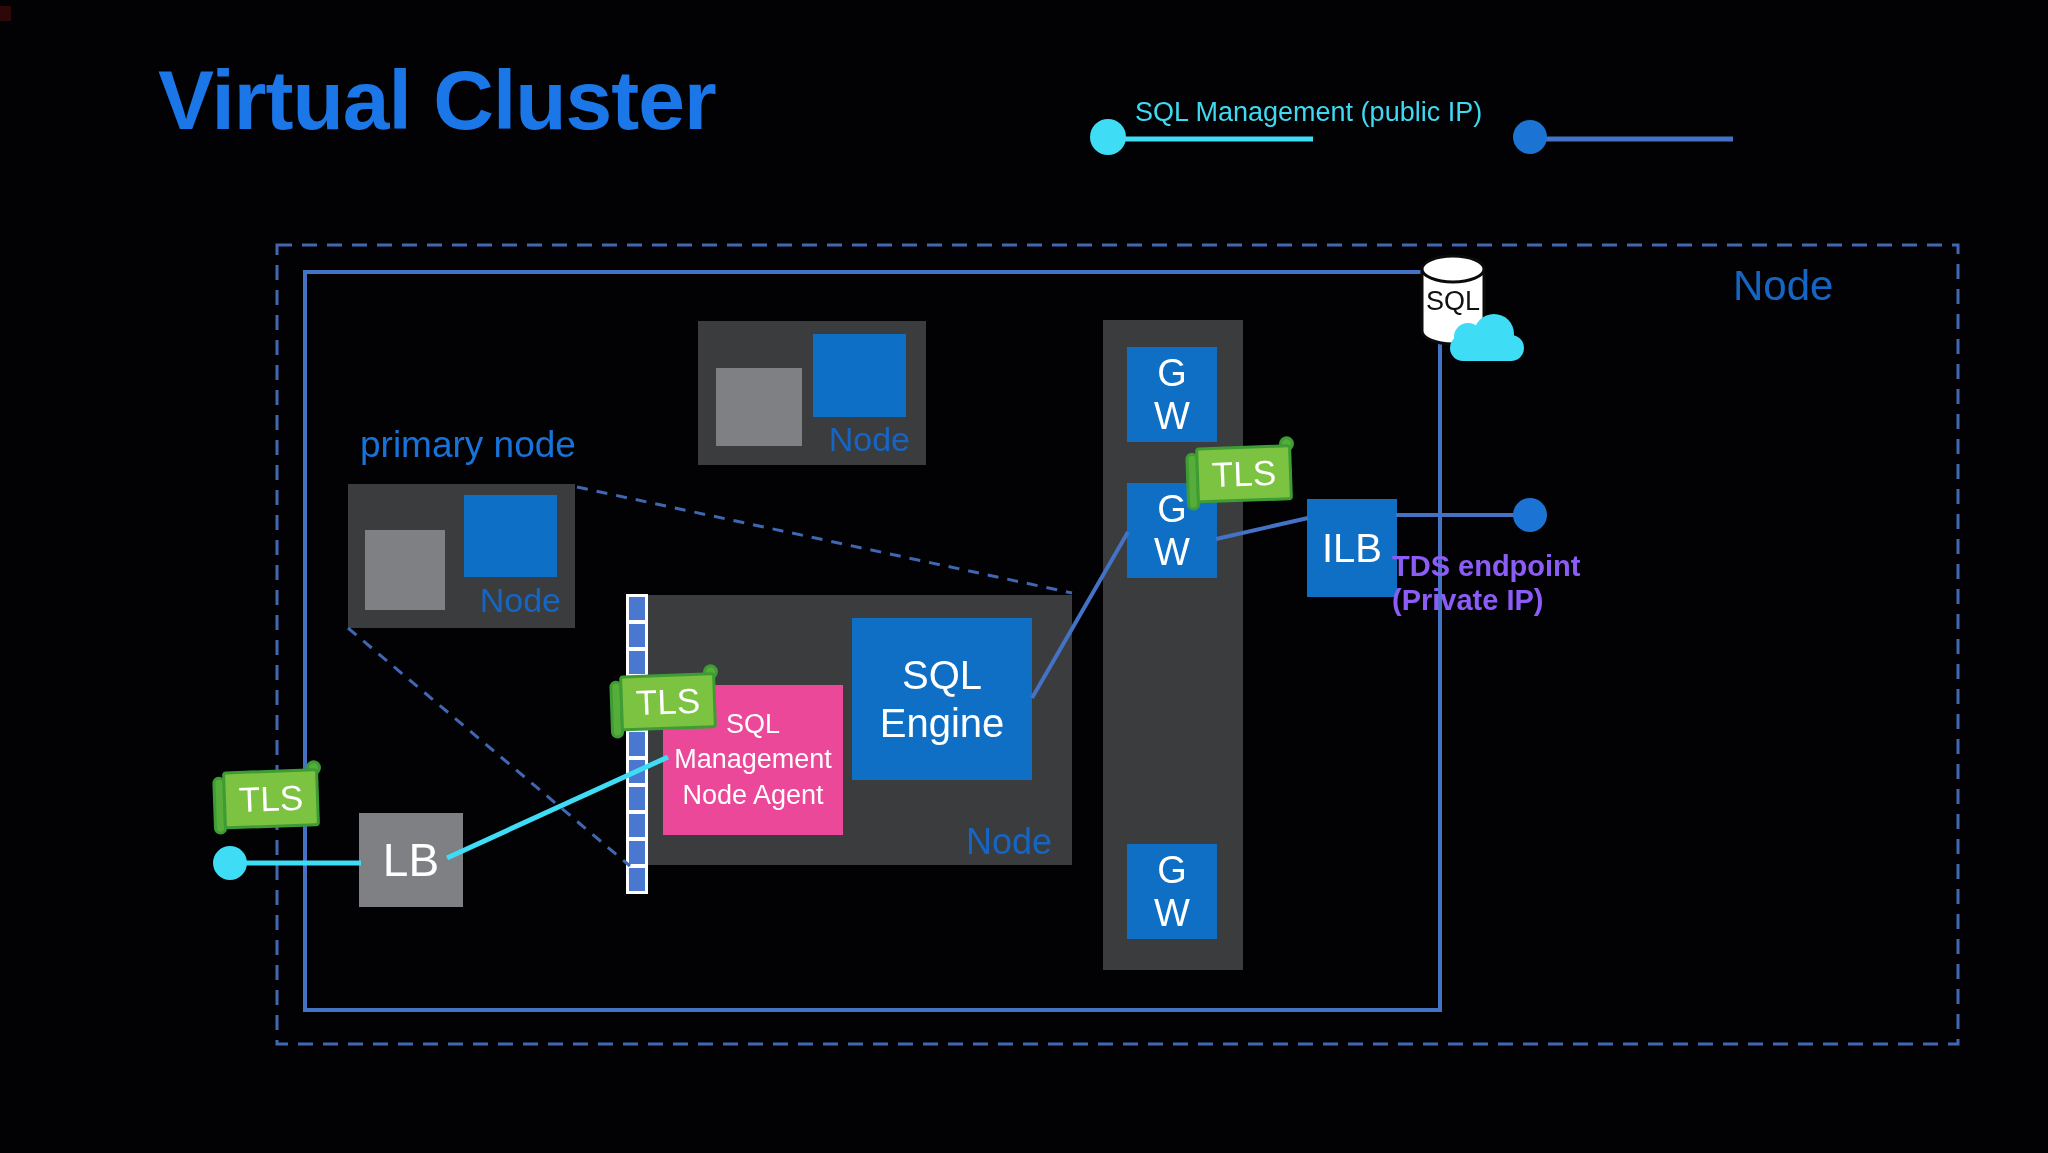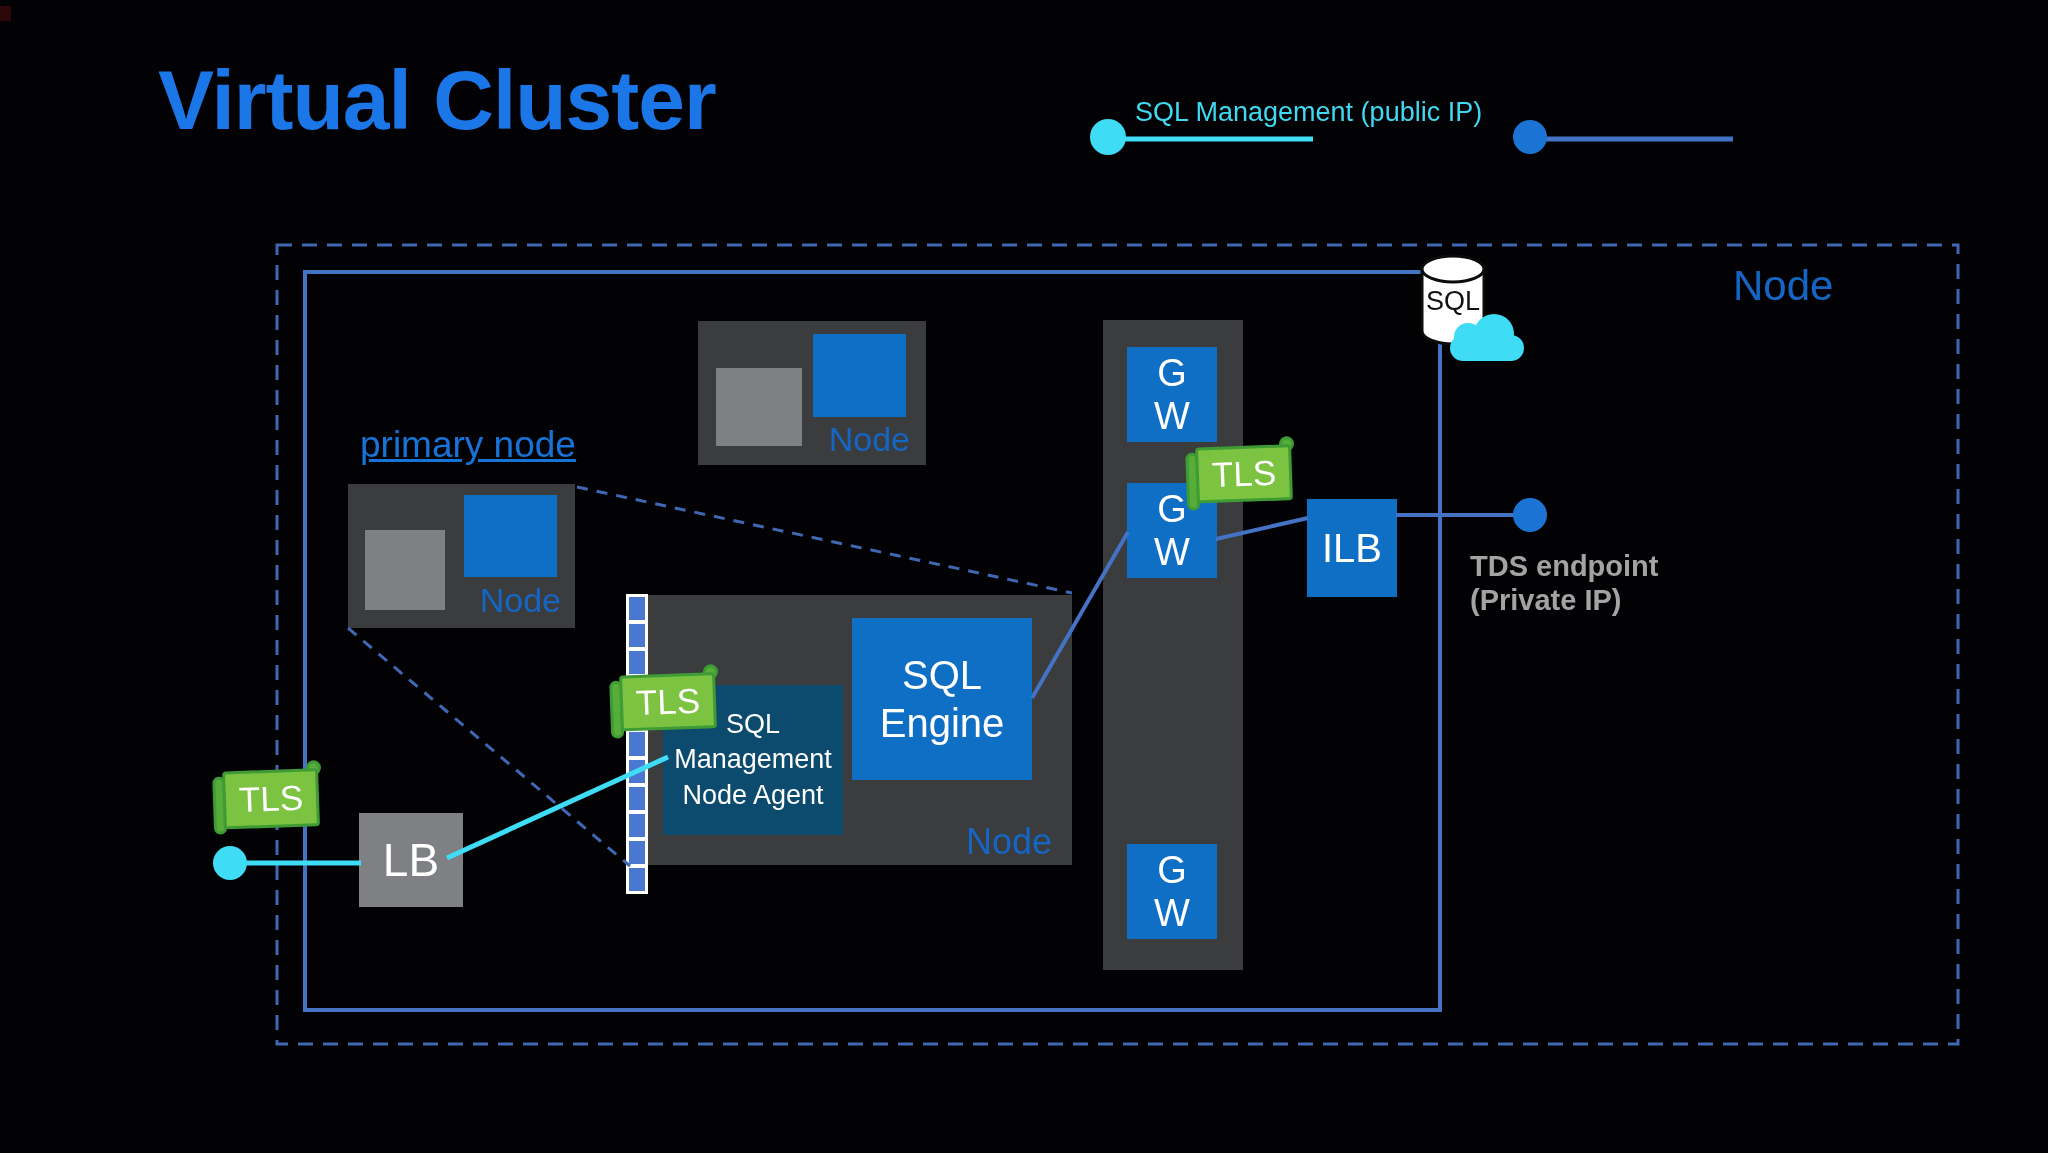--- a/index.html
+++ b/index.html
@@ -16,24 +16,24 @@
   .dot{border-radius:50%;}
   .dot.cyan{background:#3EDCF5;}
   .dot.blue{background:#1B74D4;}
   
   .panel{background:#3A3C3E;}
   .sq{position:absolute;}
   .sq.gray{background:#7E8083;}
   .sq.blue{background:#0E6FC6;}
   .node-caption{position:absolute;color:#1566C4;font-size:34px;}
   .vnet-label{left:1733px;top:262px;font-size:42px;color:#1566C4;}
-  .primary-caption{left:360px;top:424px;font-size:37px;color:#1873D8;text-decoration:underline;}
+  .primary-caption{left:360px;top:424px;font-size:37px;color:#1873D8;}
   
   .bluebox{background:#0F6FC5;color:#fff;display:flex;align-items:center;justify-content:center;text-align:center;}
-  .graybox{background:#0c4a6e;color:#fff;display:flex;align-items:center;justify-content:center;text-align:center;}
+  .graybox{background:#ec4899;color:#fff;display:flex;align-items:center;justify-content:center;text-align:center;}
   .sql-engine{left:224px;top:23px;width:180px;height:162px;font-size:40px;line-height:1.2;}
   .smna{left:35px;top:90px;width:180px;height:150px;font-size:27px;line-height:1.32;padding:0 14px;box-sizing:border-box;}
   .gw{width:90px;height:95px;font-size:38px;line-height:1.12;flex-direction:column;}
   .ilb{left:1307px;top:465px;width:90px;height:98px;font-size:40px;margin-top:34px;}
   .lb{left:359px;top:813px;width:104px;height:94px;background:#7E8083;color:#fff;display:flex;align-items:center;justify-content:center;font-size:46px;}
   
   .ladder{left:626px;top:594px;width:22px;height:300px;background:#fff;display:flex;flex-direction:column;gap:4px;padding:3px;box-sizing:border-box;}
   .ladder .rung{flex:1;background:#4A77CF;}
   
   .tls-badge{width:106px;height:56px;transform:rotate(-2deg);}
@@ -44,21 +44,21 @@
   
   .sql-label{left:1421px;top:286px;width:64px;text-align:center;font-size:27px;color:#101010;}
   .cloud{left:1450px;top:314px;width:74px;height:47px;}
   .cloud div{position:absolute;background:#3EDCF5;}
   .cloud .c1{left:4px;top:9px;width:28px;height:28px;border-radius:50%;}
   .cloud .c2{left:24px;top:0;width:40px;height:40px;border-radius:50%;}
   .cloud .base{left:0;bottom:0;width:74px;height:26px;border-radius:13px;}
   
   .ep-label{font-size:29px;font-weight:bold;line-height:34px;white-space:nowrap;}
   .ep-label.pub{left:68px;top:903px;color:#3FD9F2;}
-  .ep-label.priv{left:1470px;top:549px;color:#a3a3a3;}
+  .ep-label.priv{left:1392px;top:549px;color:#8b5cf6;}
   
   .z1{z-index:1}.z2{z-index:2}.z4{z-index:4}.z5{z-index:5}.z6{z-index:6}.z7{z-index:7}
   svg.wires{left:0;top:0;pointer-events:none;}
   .corner-artifact{left:0;top:6px;width:11px;height:15px;background:#2E0708;}
 </style>
 </head>
 <body>
 
 <div class="stage">
 

